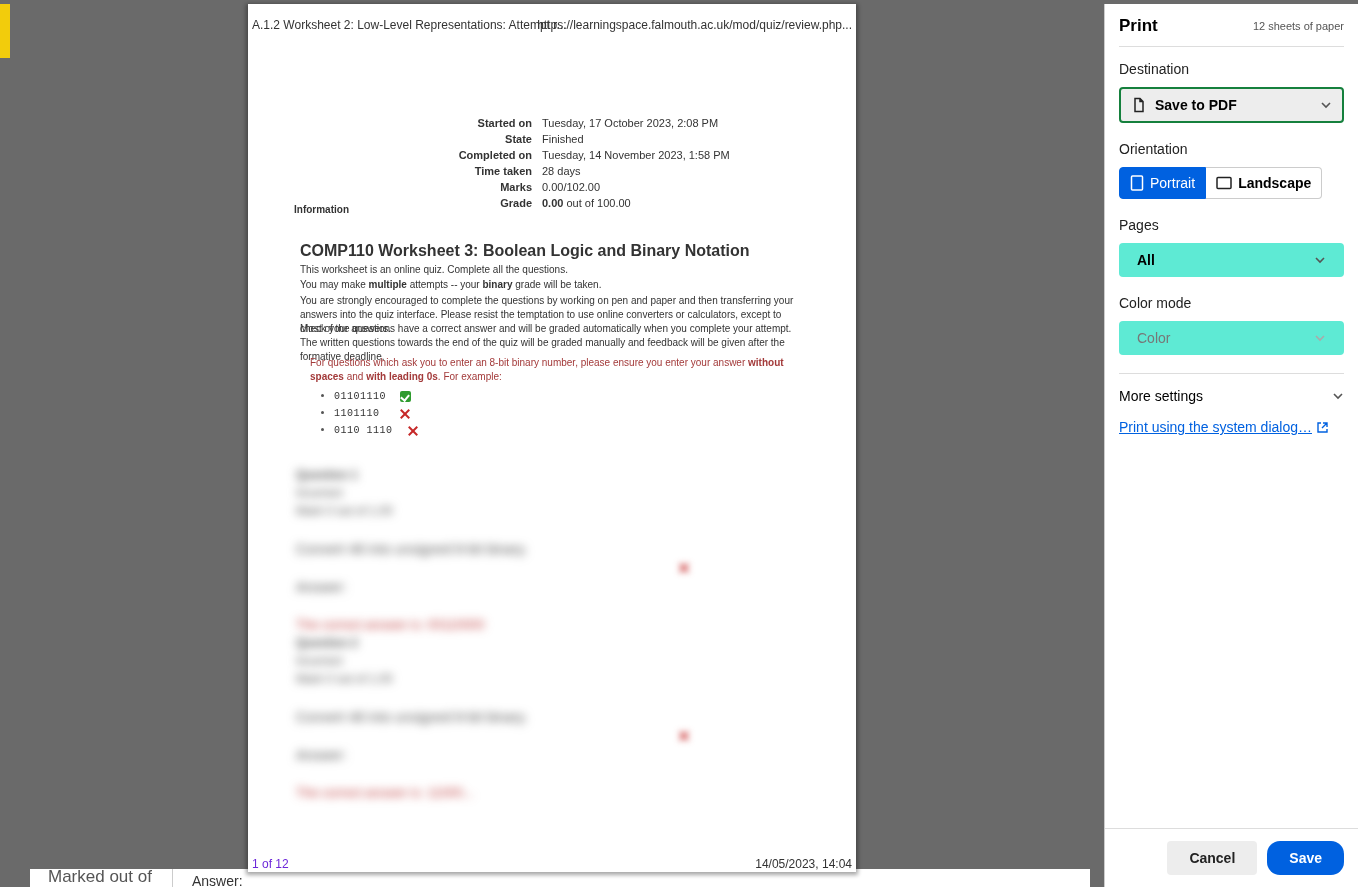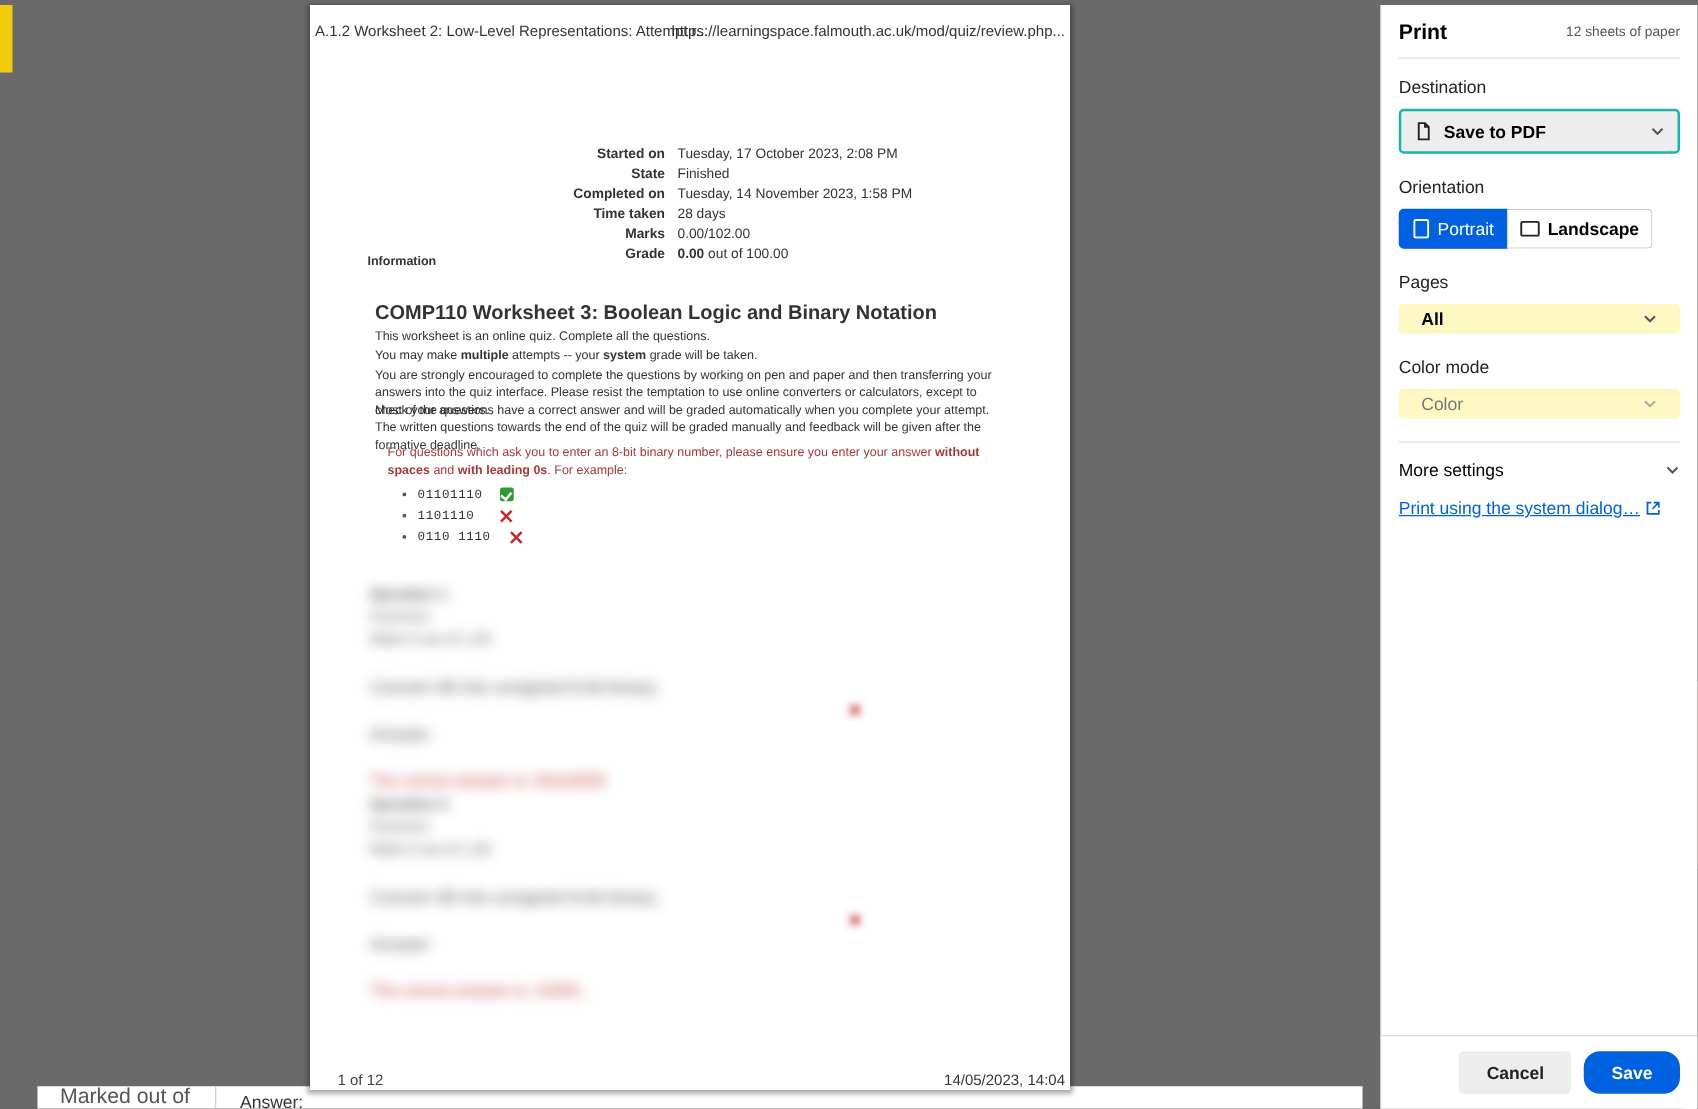--- a/index.html
+++ b/index.html
@@ -48,45 +48,45 @@
   .bb1 { top:462px; }
   .bb2 { top:630px; }
   .blur-block .q-title{font-weight:bold;}
   .blur-cross { position:absolute; left:430px; width:12px;height:12px; filter:blur(3px);}
   .bc1{top:558px;} .bc2{top:726px;}
   .blur-cross::before,.blur-cross::after{content:"";position:absolute;left:5px;top:0;width:2px;height:12px;background:#c62828;}
   .blur-cross::before{transform:rotate(45deg);} .blur-cross::after{transform:rotate(-45deg);}
   .blur-line { font-size:14px; margin-top:20px;}
   .blur-wrong-line{ color:#b33; margin-top:20px; font-size:13px;}
 
-  .page-footer-left { position:absolute; left:4px; bottom:1px; font-size:12px; color:#404040;margin-left:18px; }
+  .page-footer-left { position:absolute; left:4px; bottom:1px; font-size:12px; color:#6d28d9; }
   .page-footer-right { position:absolute; right:4px; bottom:1px; font-size:12px; color:#333; }
 
   
   .print-panel { position:absolute; right:0; top:4px; width:254px; height:883px; background:#fff; border-left:1px solid #ccc; }
   .pp-inner { padding:12px 14px 0 14px; }
   .pp-head { display:flex; justify-content:space-between; align-items:center; border-bottom:1px solid #ddd; padding-bottom:10px; margin-bottom:14px;}
   .pp-title { font-size:17px; font-weight:600; }
   .pp-count { font-size:11px; color:#555; }
 
   .sect-label { font-size:14px; color:#222; margin-bottom:10px; }
   .section { margin-bottom:18px; }
 
-  .dest-btn { width:100%; height:36px; border:2px solid #14b8a6; border-radius:4px; background:#ededed; display:flex; align-items:center; padding:0 10px; cursor:pointer; position:relative;}
+  .dest-btn { width:100%; height:36px; border:2px solid #15803d; border-radius:4px; background:#ededed; display:flex; align-items:center; padding:0 10px; cursor:pointer; position:relative;}
   .dest-btn .lbl { font-size:14px; font-weight:600; margin-left:8px; }
   .chev { margin-left:auto; }
 
   .orient-row { display:flex; }
   .orient-btn { height:32px; display:flex; align-items:center; padding:0 10px; font-size:14px; cursor:pointer; border:1px solid #ccc; background:#fff;}
   .orient-btn.active { background:#0061e0; color:#fff; border-color:#0061e0; }
   .orient-btn:first-child{ border-radius:4px 0 0 4px; }
   .orient-btn:last-child{ border-radius:0 4px 4px 0; border-left:none;font-weight:bold;}
   .orient-btn svg { margin-right:6px; }
 
-  .select-box { width:100%; height:24px; border:none; border-radius:4px; background:#fef9c3; display:flex; align-items:center; padding:0 18px; cursor:pointer; position:relative;}
+  .select-box { width:100%; height:34px; border:none; border-radius:4px; background:#5eead4; display:flex; align-items:center; padding:0 18px; cursor:pointer; position:relative;}
   .select-box .lbl{ font-size:14px; font-weight:600; }
   .select-box.color-dis .lbl{ color:#777; font-weight:500;}
   .select-box .chev{ margin-left:auto; }
 
   .divider { height:1px; background:#ddd; margin:4px 0 14px 0; }
 
   .more-row { display:flex; justify-content:space-between; align-items:center; font-size:14px; cursor:pointer; margin-bottom:14px;}
 
   .sys-link { font-size:14px; color:#0061e0; text-decoration:underline; cursor:pointer; display:inline-flex; align-items:center; }
   .sys-link svg{ margin-left:4px; }
@@ -141,21 +141,21 @@
           <td><b>0.00</b><span> out of 100.00</span></td>
         </tr>
   </tbody>
     </table>
 
   <div class="info-label">Information</div>
 
   <div class="title-h">COMP110 Worksheet 3: Boolean Logic and Binary Notation</div>
   <div class="para p1">This worksheet is an online quiz. Complete all the questions.</div>
   <div class="para p2">
-    <span>You may make </span><b>multiple</b><span> attempts -- your </span><b>system</b><span> grade will be taken.</span>
+    <span>You may make </span><b>multiple</b><span> attempts -- your </span><b>binary</b><span> grade will be taken.</span>
   </div>
   <div class="para p3">You are strongly encouraged to complete the questions by working on pen and paper and then transferring your answers into the quiz interface. Please resist the temptation to use online converters or calculators, except to check your answers.</div>
   <div class="para p4">Most of the questions have a correct answer and will be graded automatically when you complete your attempt. The written questions towards the end of the quiz will be graded manually and feedback will be given after the formative deadline.</div>
 
   <div class="redbox">
     <span>For questions which ask you to enter an 8-bit binary number, please ensure you enter your answer </span><b>without spaces</b><span> and </span><b>with leading 0s</b><span>. For example:</span>
     <ul>
       <li><span class="mono">01101110</span><span class="check"></span></li>
       <li><span class="mono">1101110</span>&nbsp;&nbsp;<span class="cross"></span></li>
       <li><span class="mono">0110 1110</span><span class="cross"></span></li>

